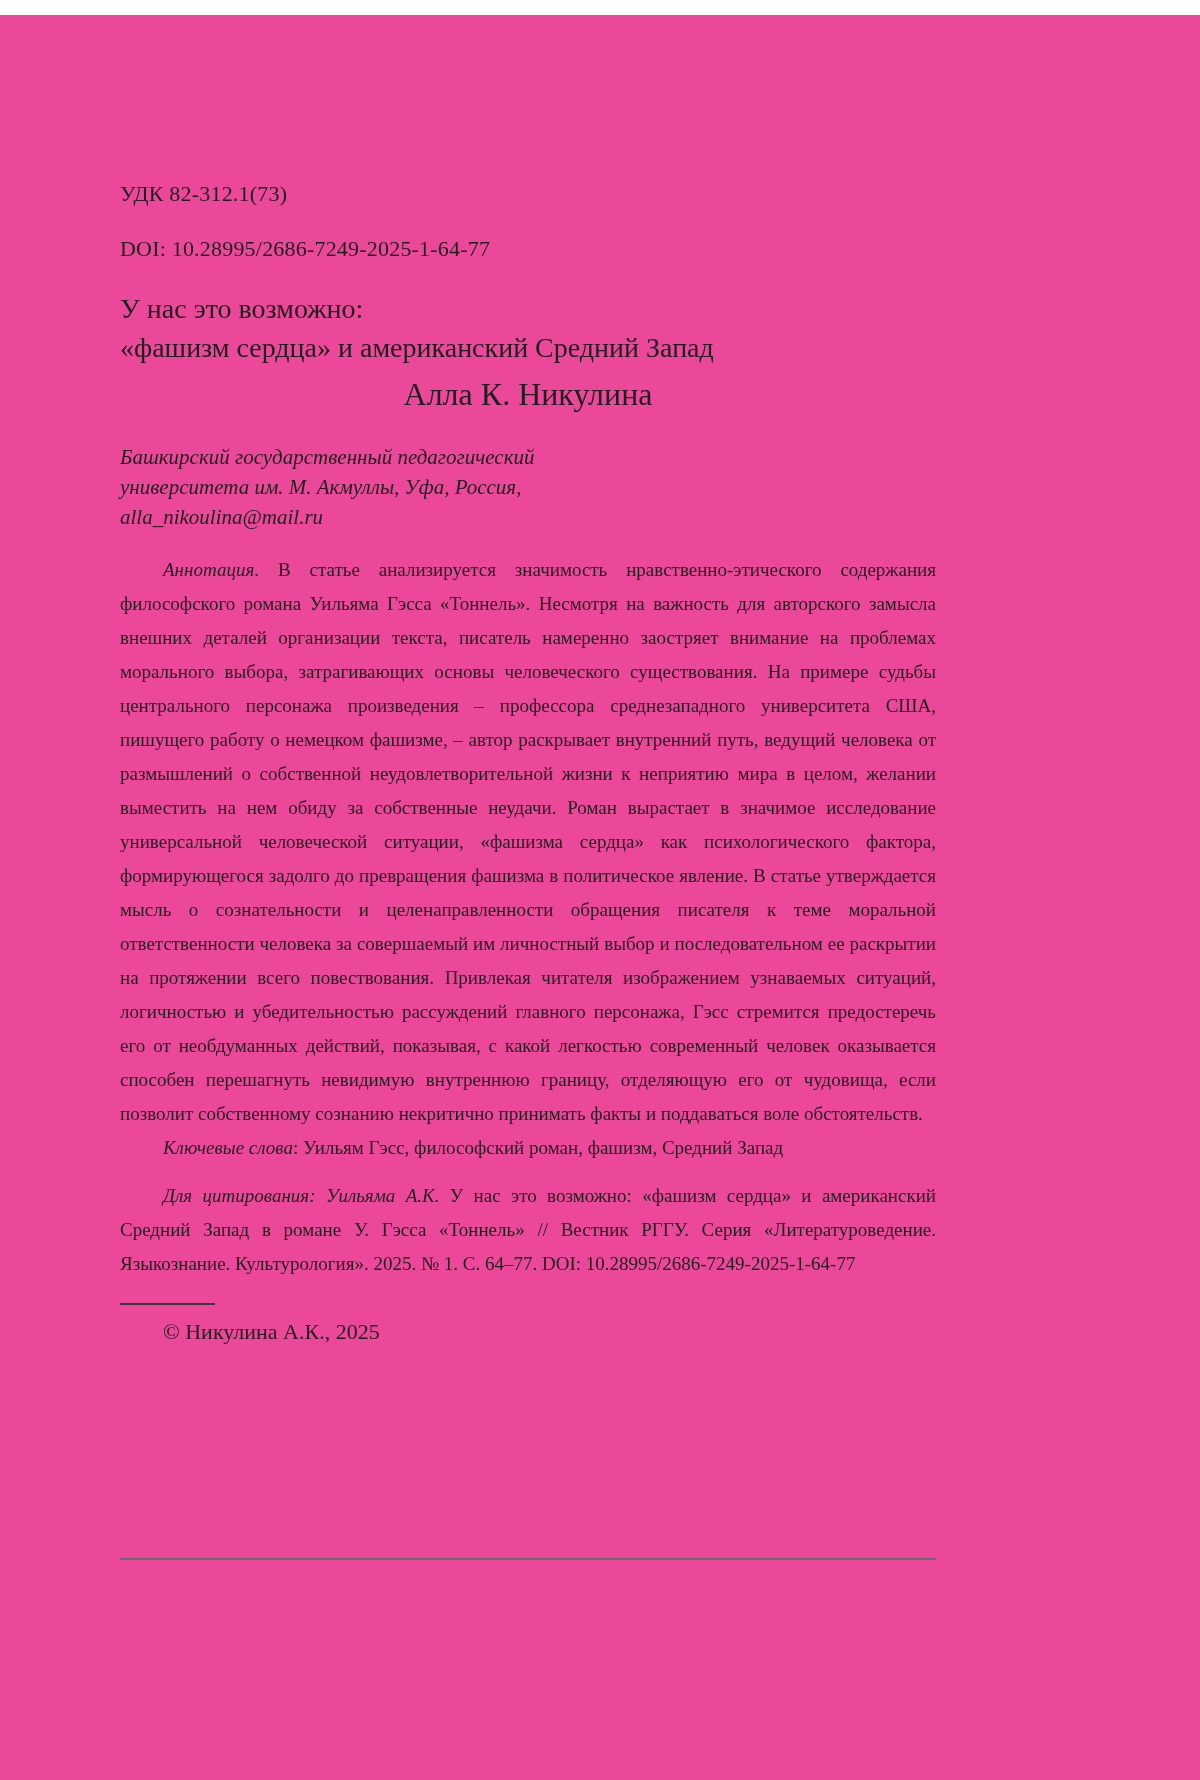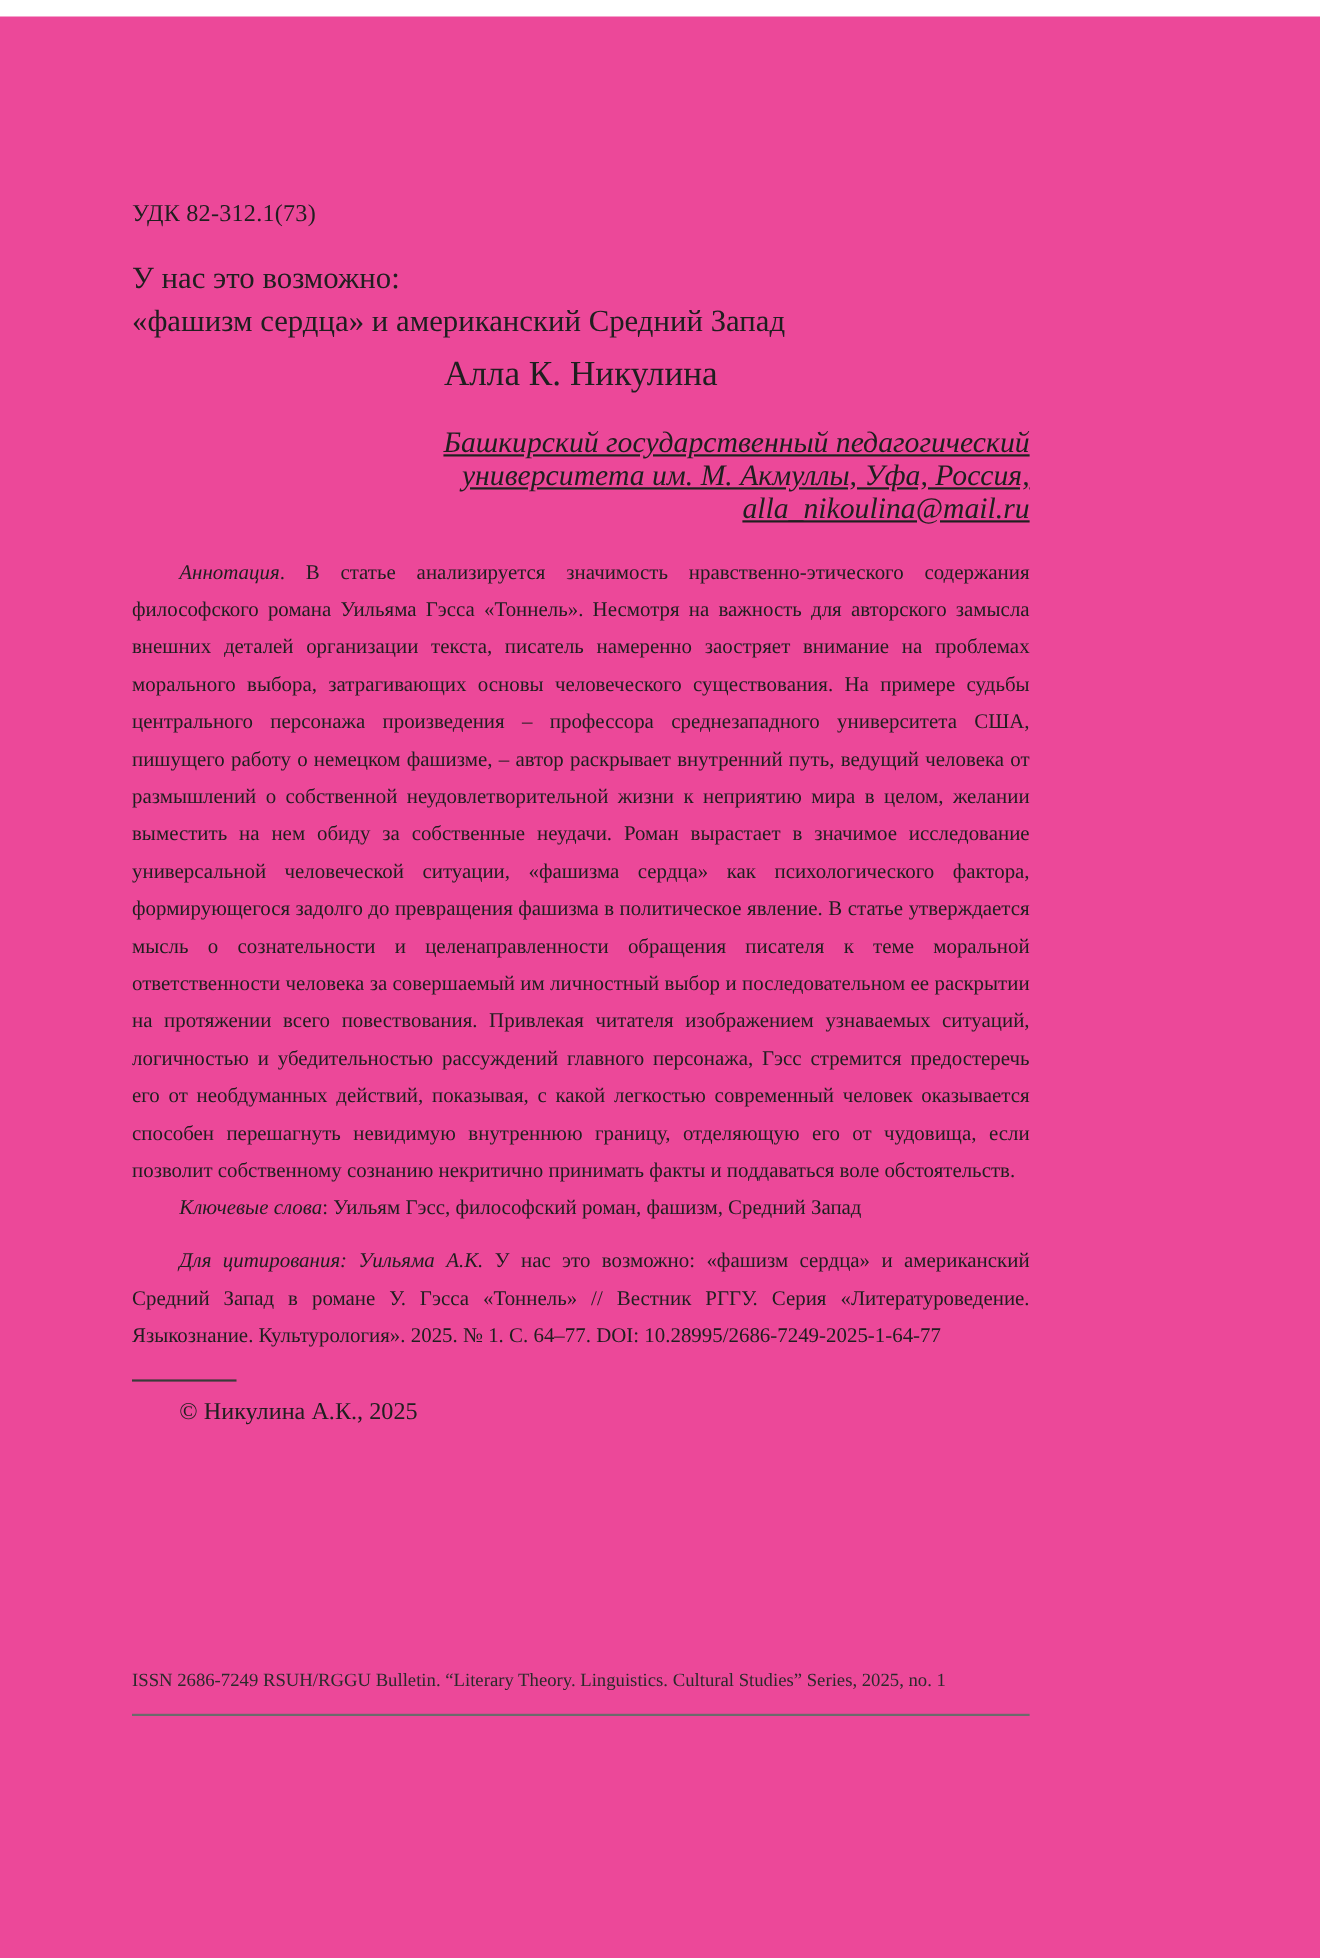--- a/index.html
+++ b/index.html
@@ -34,25 +34,24 @@
   }
   .title .tline { display: block; }
   .author-name {
     margin-top: 12px;
     font-size: 32px;
     line-height: 31px;
     text-align: center;
   }
   .affiliation {
     margin-top: 4px;
-    font-size: 27px;
+    font-size: 21px;
     line-height: 30px;
     font-style: italic;
-    text-align: right;
-    text-decoration: underline;
+    text-align: left;
   }
   .affiliation .aline { display: block; }
   .body-para {
     font-size: 19px;
     line-height: 34px;
     text-align: justify;
     text-indent: 43px;
     margin: 0;
   }
   .abstract { margin-top: 18px; }
@@ -90,20 +89,21 @@
     border-top: 2px solid #6b6b6b;
   }
 </style>
 </head>
 <body>
 
 <div class="page">
   <div class="content">
 
     <p class="meta">УДК 82-312.1(73)</p>
+    <p class="meta">DOI: 10.28995/2686-7249-2025-1-64-77</p>
 
     <h1 class="title">
       <span class="tline">У нас это возможно:</span>
       <span class="tline">«фашизм сердца» и американский Средний Запад</span>
     </h1>
 
     <p class="author-name">Алла К. Никулина</p>
 
     <p class="affiliation">
       <span class="aline">Башкирский государственный педагогический</span>
@@ -122,15 +122,14 @@
     <p class="body-para citation">
       <span class="it">Для цитирования</span><span class="it">: Уильяма А.К.</span><span> У нас это возможно: «фашизм сердца» и американский Средний Запад в романе У. Гэсса «Тоннель» // Вестник РГГУ. Серия «Литературоведение. Языкознание. Культурология». 2025. № 1. С. 64–77. DOI: 10.28995/2686-7249-2025-1-64-77</span>
     </p>
 
     <div class="footnote-rule"></div>
 
     <p class="copyright">© Никулина А.К., 2025</p>
 
   </div>
 
-  <div class="footer">ISSN 2686-7249 RSUH/RGGU Bulletin. “Literary Theory. Linguistics. Cultural Studies” Series, 2025, no. 1</div>
   <div class="footer-rule"></div>
 </div>
 
 </body></html>

